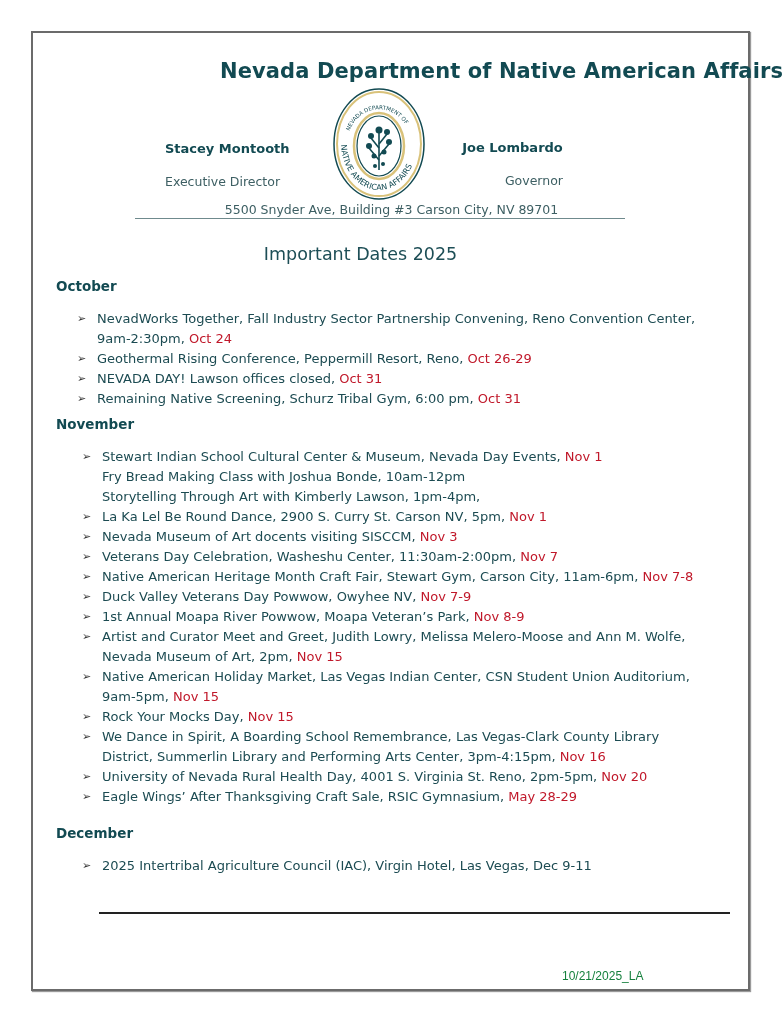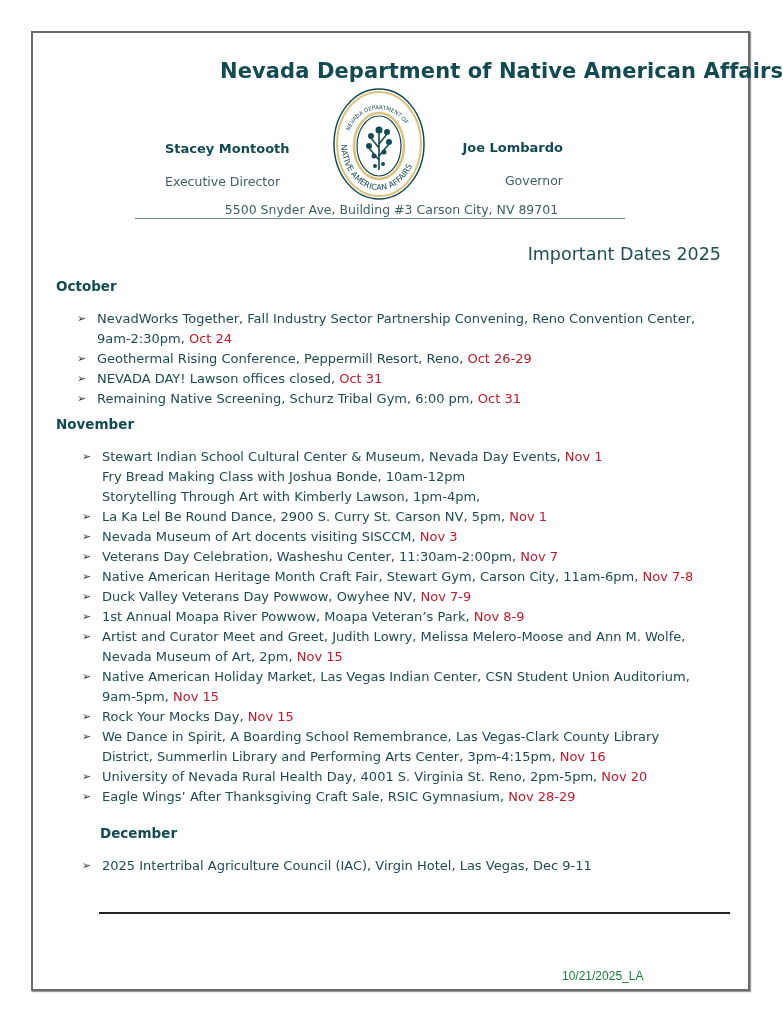--- a/index.html
+++ b/index.html
@@ -7,21 +7,21 @@
   .frame { position: absolute; left: 31px; top: 31px; width: 719px; height: 960px; border: 2px solid #6b6b6b; box-sizing: border-box; box-shadow: 1px 1px 1px #9a9a9a; }
   .title { position: absolute; left: 0; top: 59px; width: 783px; text-align: right; color: #124a52; font-weight: bold; font-size: 21px; letter-spacing: 0.1px; }
   .person { position: absolute; color: #124a52; }
   .person .name { font-weight: bold; font-size: 13px; margin-top: 16px; }
   .person .role { font-size: 12.5px; color: #3d5f63; margin-top: 18px; }
   .p-left { left: 165px; top: 125px; }
   .p-right { left: 462px; top: 124px; text-align: right; width: 101px; }
   .seal { position: absolute; left: 331px; top: 86px; width: 96px; height: 116px; }
   .address { position: absolute; left: 0; top: 202px; width: 783px; text-align: center; color: #3d5f63; font-size: 12.5px; }
   .addr-rule { position: absolute; left: 135px; top: 218px; width: 490px; height: 1px; background: #6f8a8d; }
-  .subtitle { position: absolute; left: 0; top: 244px; width: 721px; text-align: right; color: #1d4e56; font-size: 17.5px; }
+  .subtitle { position: absolute; left: 0; top: 244px; width: 721px; text-align: center; color: #1d4e56; font-size: 17.5px; }
   .month { position: absolute; left: 56px; color: #124a52; font-weight: bold; font-size: 13.5px; }
   .list { position: absolute; margin: 0; padding: 0; list-style: none; color: #1c4b52; font-size: 13px; line-height: 20px; }
   .list li { position: relative; padding-left: 20px; }
   .list li .bullet { position: absolute; left: 0; top: 0; font-size: 11px; color: #333; }
   .date { color: #c0182a; }
   .list-oct { left: 77px; top: 309px; width: 620px; }
   .list-nov { left: 82px; top: 447px; width: 620px; }
   .list-dec { left: 82px; top: 856px; width: 620px; }
   .list-oct li, .list-nov li { margin-bottom: 0; }
   .sub { display: block; }
@@ -65,21 +65,21 @@
     <circle cx="40" cy="50" r="3"></circle>
     <circle cx="56" cy="46" r="3"></circle>
     <circle cx="43" cy="70" r="2.5"></circle>
     <circle cx="53" cy="66" r="2.5"></circle>
     <circle cx="44" cy="80" r="2"></circle>
     <circle cx="52" cy="78" r="2"></circle>
   </g>
 </svg>
 
 <div class="person p-right">
-  <div class="name" style="text-align:right;">Joe Lombardo</div>
+  <div class="name" style="text-align:center;">Joe Lombardo</div>
   <div class="role">Governor</div>
 </div>
 
 <div class="address">5500 Snyder Ave, Building #3 Carson City, NV 89701</div>
 <div class="addr-rule"></div>
 
 <div class="subtitle">Important Dates 2025</div>
 
 <div class="month" style="top:278px;">October</div>
 <ul class="list list-oct">
@@ -96,22 +96,22 @@
     <li><span class="bullet">➢</span><span>Nevada Museum of Art docents visiting SISCCM,</span> <span class="date">Nov 3</span></li>
     <li><span class="bullet">➢</span><span>Veterans Day Celebration, Washeshu Center, 11:30am-2:00pm,</span> <span class="date">Nov 7</span></li>
     <li><span class="bullet">➢</span><span>Native American Heritage Month Craft Fair, Stewart Gym, Carson City, 11am-6pm,</span> <span class="date">Nov 7-8</span></li>
     <li><span class="bullet">➢</span><span>Duck Valley Veterans Day Powwow, Owyhee NV,</span> <span class="date">Nov 7-9</span></li>
     <li><span class="bullet">➢</span><span>1st Annual Moapa River Powwow, Moapa Veteran’s Park,</span> <span class="date">Nov 8-9</span></li>
     <li><span class="bullet">➢</span><span>Artist and Curator Meet and Greet, Judith Lowry, Melissa Melero-Moose and Ann M. Wolfe, Nevada Museum of Art, 2pm,</span> <span class="date">Nov 15</span></li>
     <li><span class="bullet">➢</span><span>Native American Holiday Market, Las Vegas Indian Center, CSN Student Union Auditorium, 9am-5pm,</span> <span class="date">Nov 15</span></li>
     <li><span class="bullet">➢</span><span>Rock Your Mocks Day,</span> <span class="date">Nov 15</span></li>
     <li><span class="bullet">➢</span><span>We Dance in Spirit, A Boarding School Remembrance, Las Vegas-Clark County Library District, Summerlin Library and Performing Arts Center, 3pm-4:15pm,</span> <span class="date">Nov 16</span></li>
     <li><span class="bullet">➢</span><span>University of Nevada Rural Health Day, 4001 S. Virginia St. Reno, 2pm-5pm,</span> <span class="date">Nov 20</span></li>
-    <li><span class="bullet">➢</span><span>Eagle Wings’ After Thanksgiving Craft Sale, RSIC Gymnasium,</span> <span class="date">Nov 28-29</span></li>
+    <li><span class="bullet">➢</span><span>Eagle Wings’ After Thanksgiving Craft Sale, RSIC Gymnasium,</span> <span class="date">May 28-29</span></li>
   </ul>
 
-<div class="month" style="top:825px;margin-left:44px;">December</div>
+<div class="month" style="top:825px;">December</div>
 <ul class="list list-dec">
     <li><span class="bullet">➢</span><span>2025 Intertribal Agriculture Council (IAC), Virgin Hotel, Las Vegas, Dec 9-11</span></li>
   </ul>
 
 <div class="footer-rule"></div>
 <div class="footer-id">10/21/2025_LA</div>
 
 </body></html>

